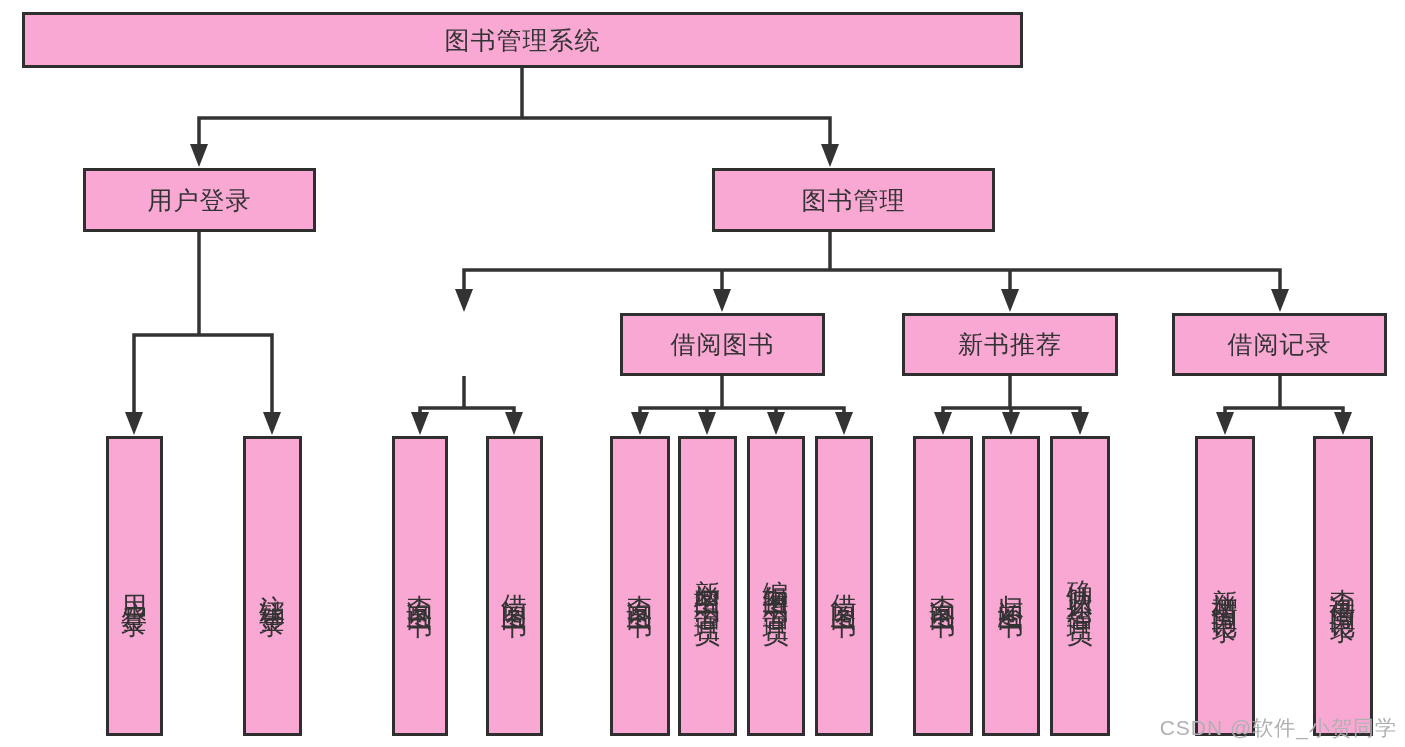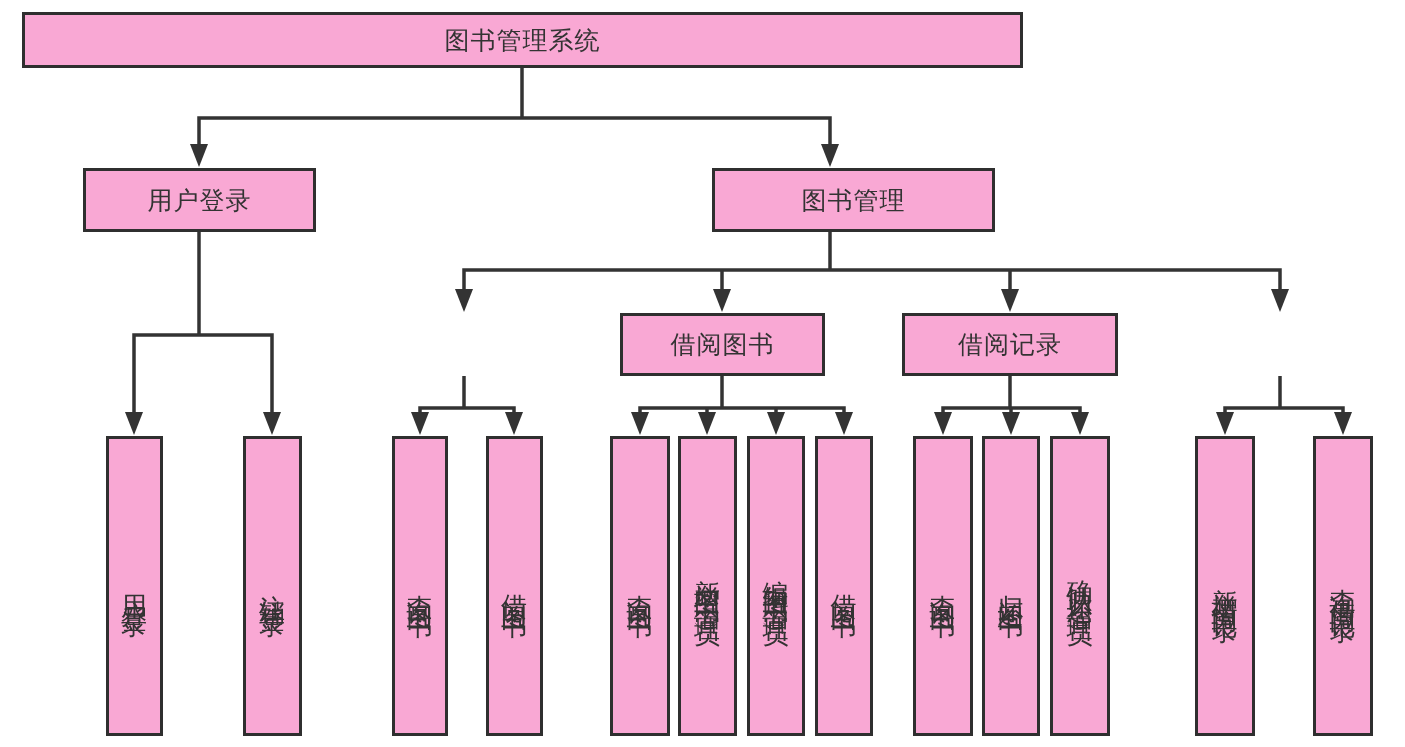--- a/index.html
+++ b/index.html
@@ -127,20 +127,23 @@
     <span class="label">用户登录</span>
   </div>
   <div class="node h" style="left:712px;top:168px;width:283px;height:64px">
     <span class="label">图书管理</span>
   </div>
 
   <div class="node h" style="left:620px;top:313px;width:205px;height:63px">
     <span class="label">借阅图书</span>
   </div>
   <div class="node h" style="left:902px;top:313px;width:216px;height:63px">
+    <span class="label">新书推荐</span>
+  </div>
+  <div class="node h" style="left:1172px;top:313px;width:215px;height:63px">
     <span class="label">借阅记录</span>
   </div>
 
   <div class="node v" style="left:106px;top:436px;width:57px;height:300px">
     <span class="label">用户登录</span>
   </div>
   <div class="node v" style="left:243px;top:436px;width:59px;height:300px">
     <span class="label">注销登录</span>
   </div>
 
@@ -174,14 +177,15 @@
     <span class="label">确认归还（管理员）</span>
   </div>
 
   <div class="node v" style="left:1195px;top:436px;width:60px;height:300px">
     <span class="label">新增借阅记录</span>
   </div>
   <div class="node v" style="left:1313px;top:436px;width:60px;height:300px">
     <span class="label">查询借阅记录</span>
   </div>
 
+  <div class="watermark">CSDN @软件_小贺同学</div>
 
 </div>
 
 </body></html>

